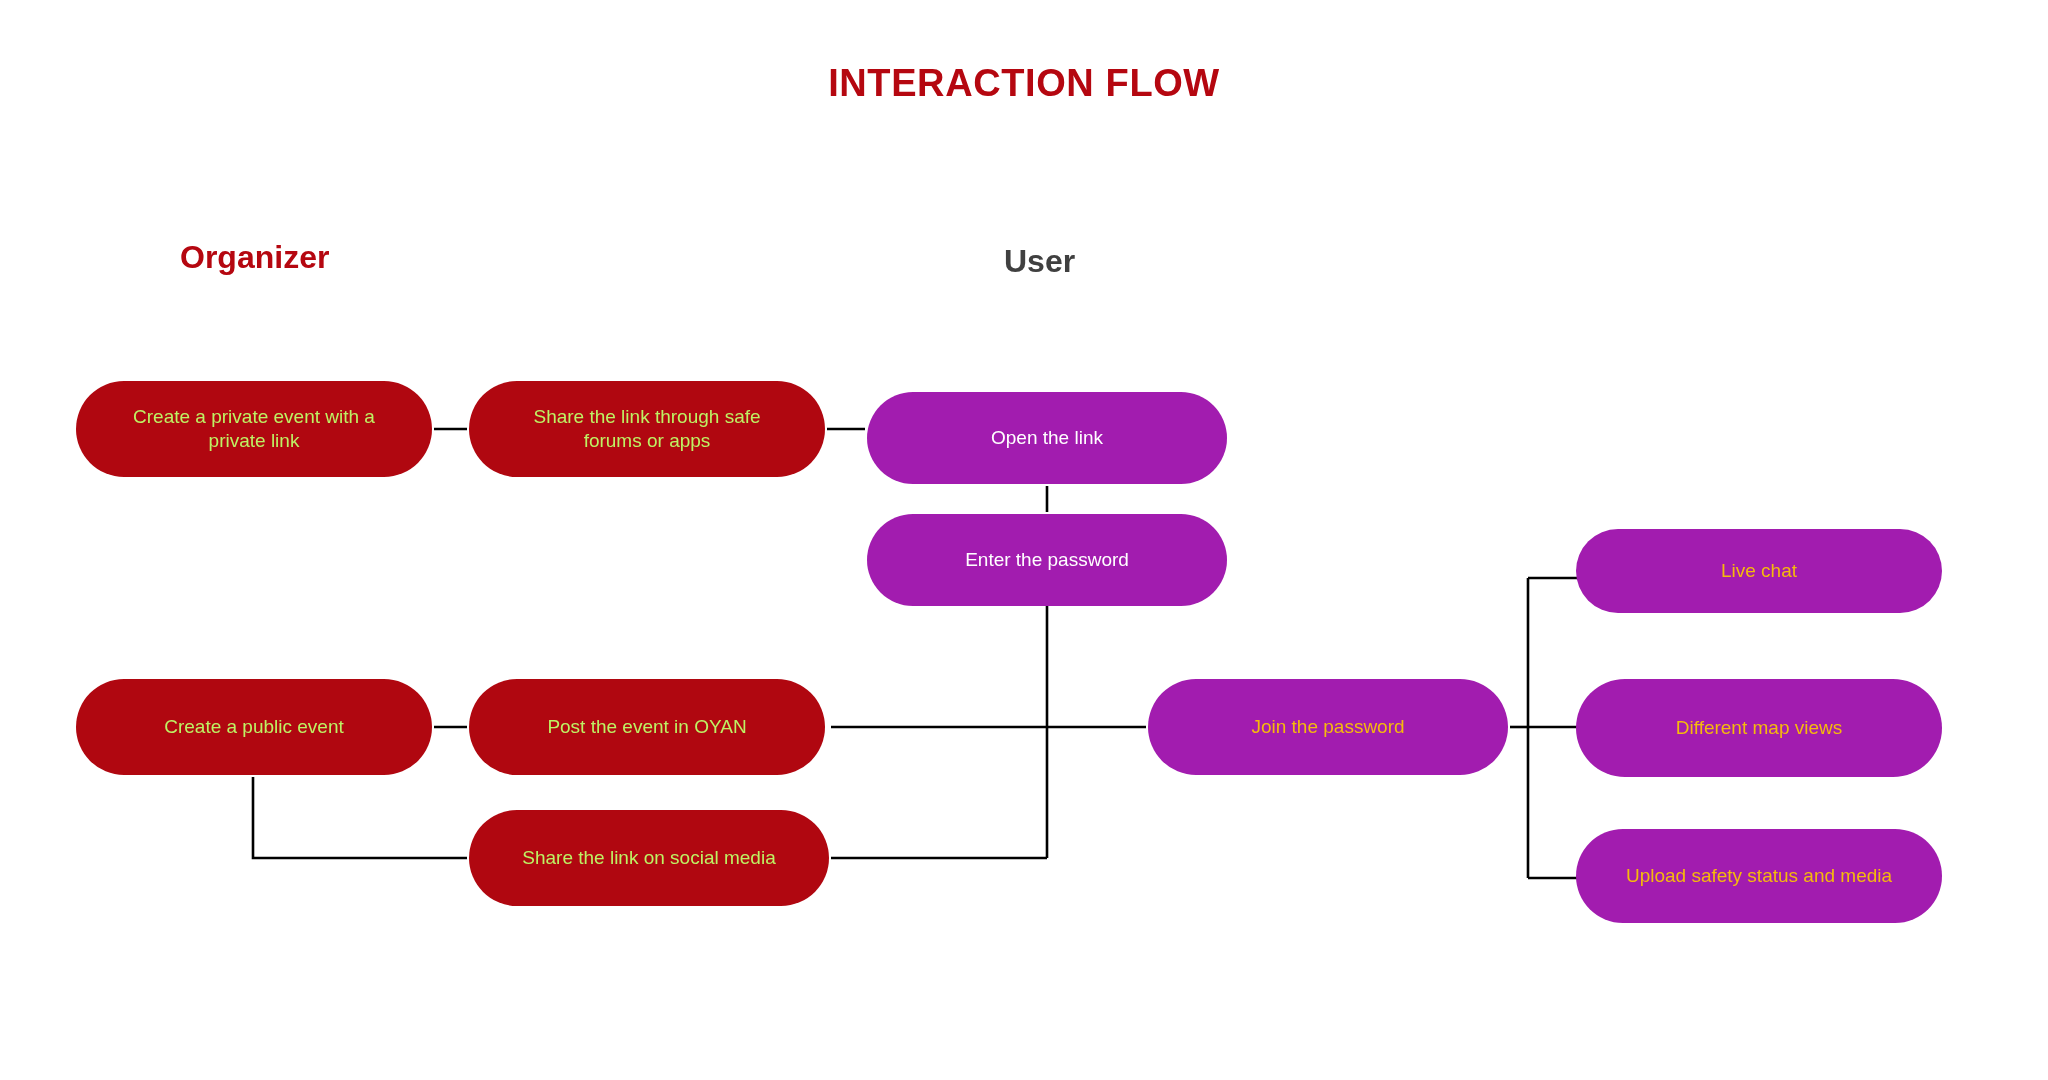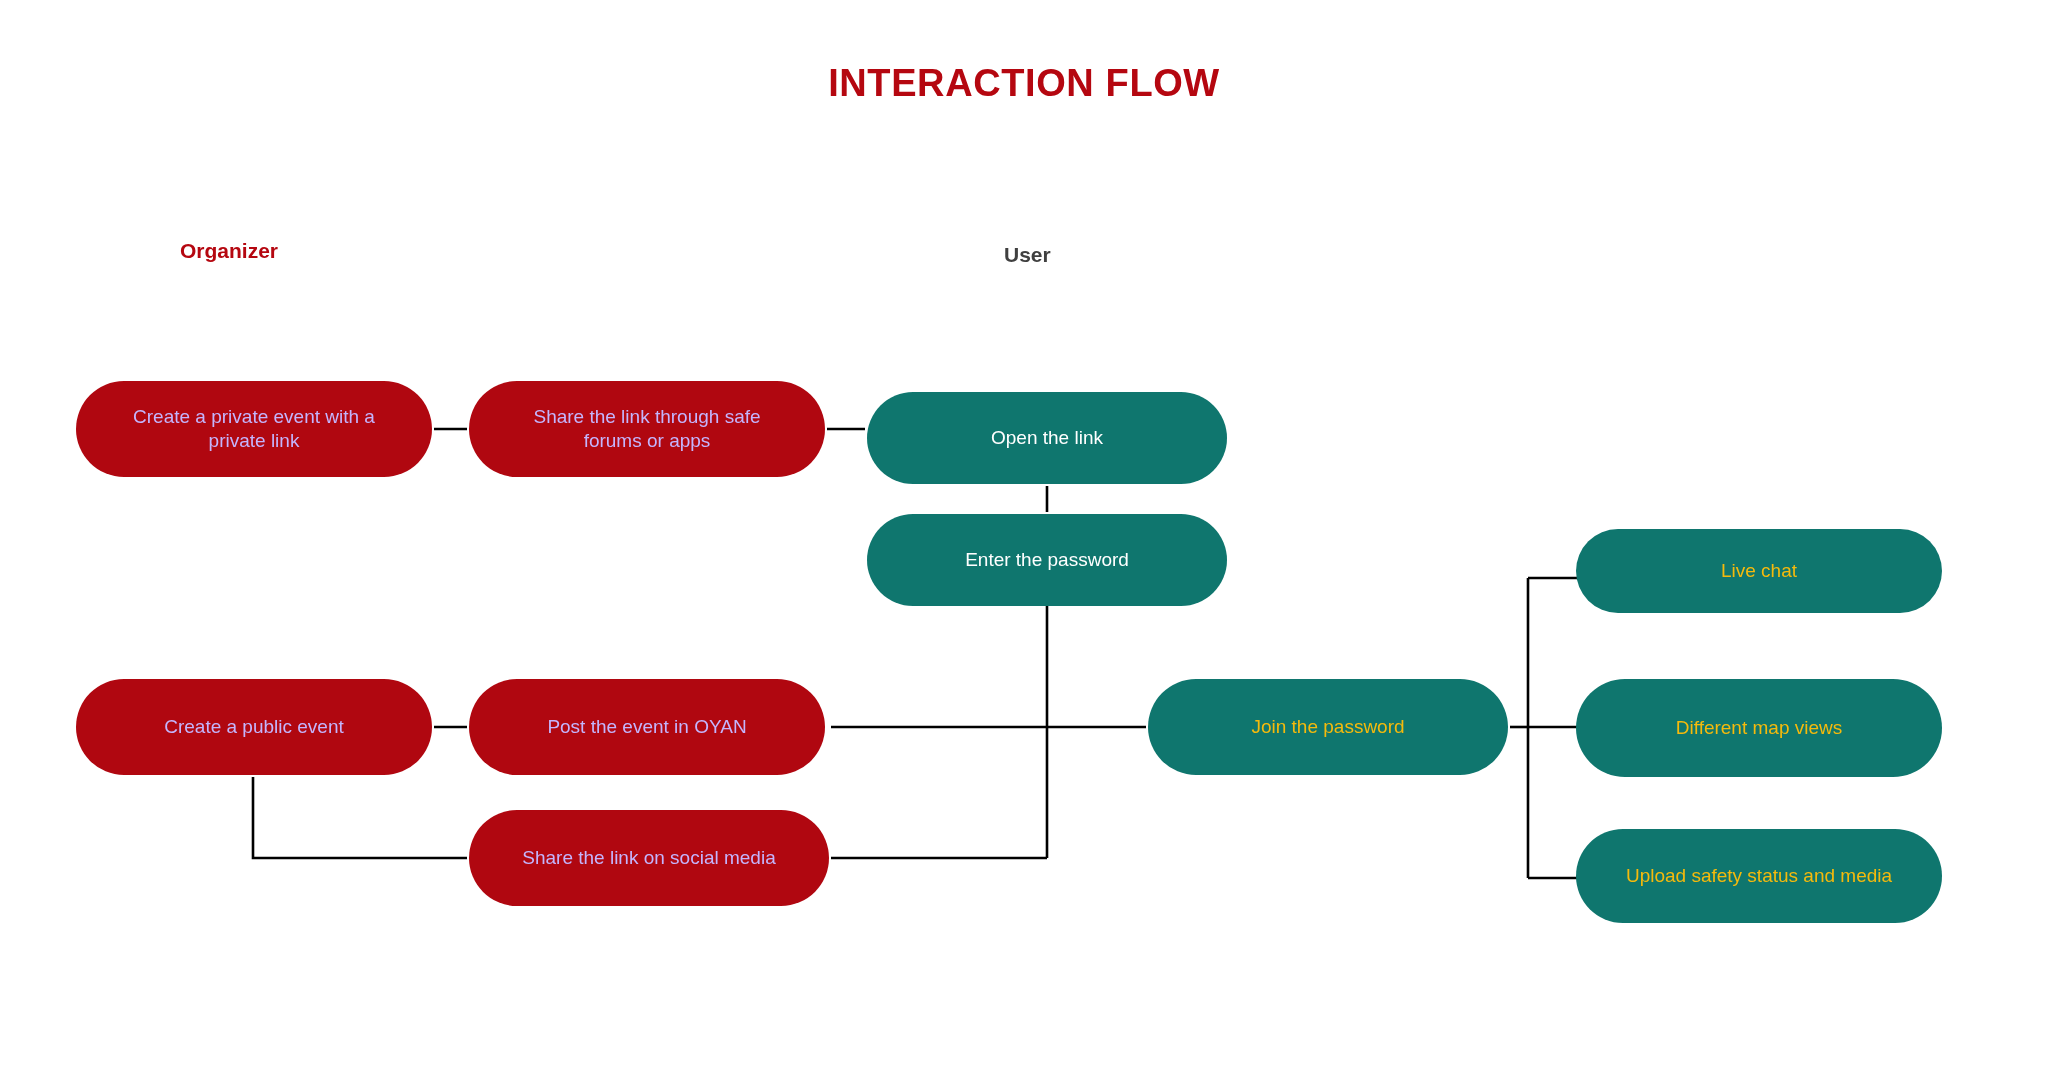--- a/index.html
+++ b/index.html
@@ -27,21 +27,21 @@
     text-align: center;
     font-size: 38px;
     font-weight: 700;
     letter-spacing: 0.6px;
     color: #B50710;
   }
 
   
   .col-label {
     position: absolute;
-    font-size: 21px;
+    font-size: 32px;
     font-weight: 700;
     white-space: nowrap;
   }
   .col-label.organizer { left: 180px; top: 239px; color: #B50710; }
   .col-label.user      { left: 1004px; top: 243px; color: #404040; }
 
   
   #wires {
     position: absolute;
     left: 0; top: 0;
@@ -63,22 +63,22 @@
     justify-content: center;
     text-align: center;
     border-radius: 999px;
     padding: 6px 18px;
     line-height: 1.28;
     font-size: 19px;
     font-weight: 400;
     white-space: pre-line;
     z-index: 3;
   }
-  .node.red   { background: #B00710; color: #c4b5fd; }
-  .node.black { background: #0f766e; color: #ffffff; }
+  .node.red   { background: #B00710; color: #bef264; }
+  .node.black { background: #a21caf; color: #ffffff; }
   .node.black.amber { color: #F5BA0C; }
 
   
   #n-create-private { left: 76px;  top: 381px; width: 356px; height: 96px; }
   #n-create-public  { left: 76px;  top: 679px; width: 356px; height: 96px; }
 
   
   #n-share-forums   { left: 469px; top: 381px; width: 356px; height: 96px; }
   #n-post-oyan      { left: 469px; top: 679px; width: 356px; height: 96px; }
   #n-share-social   { left: 469px; top: 810px; width: 360px; height: 96px; }

